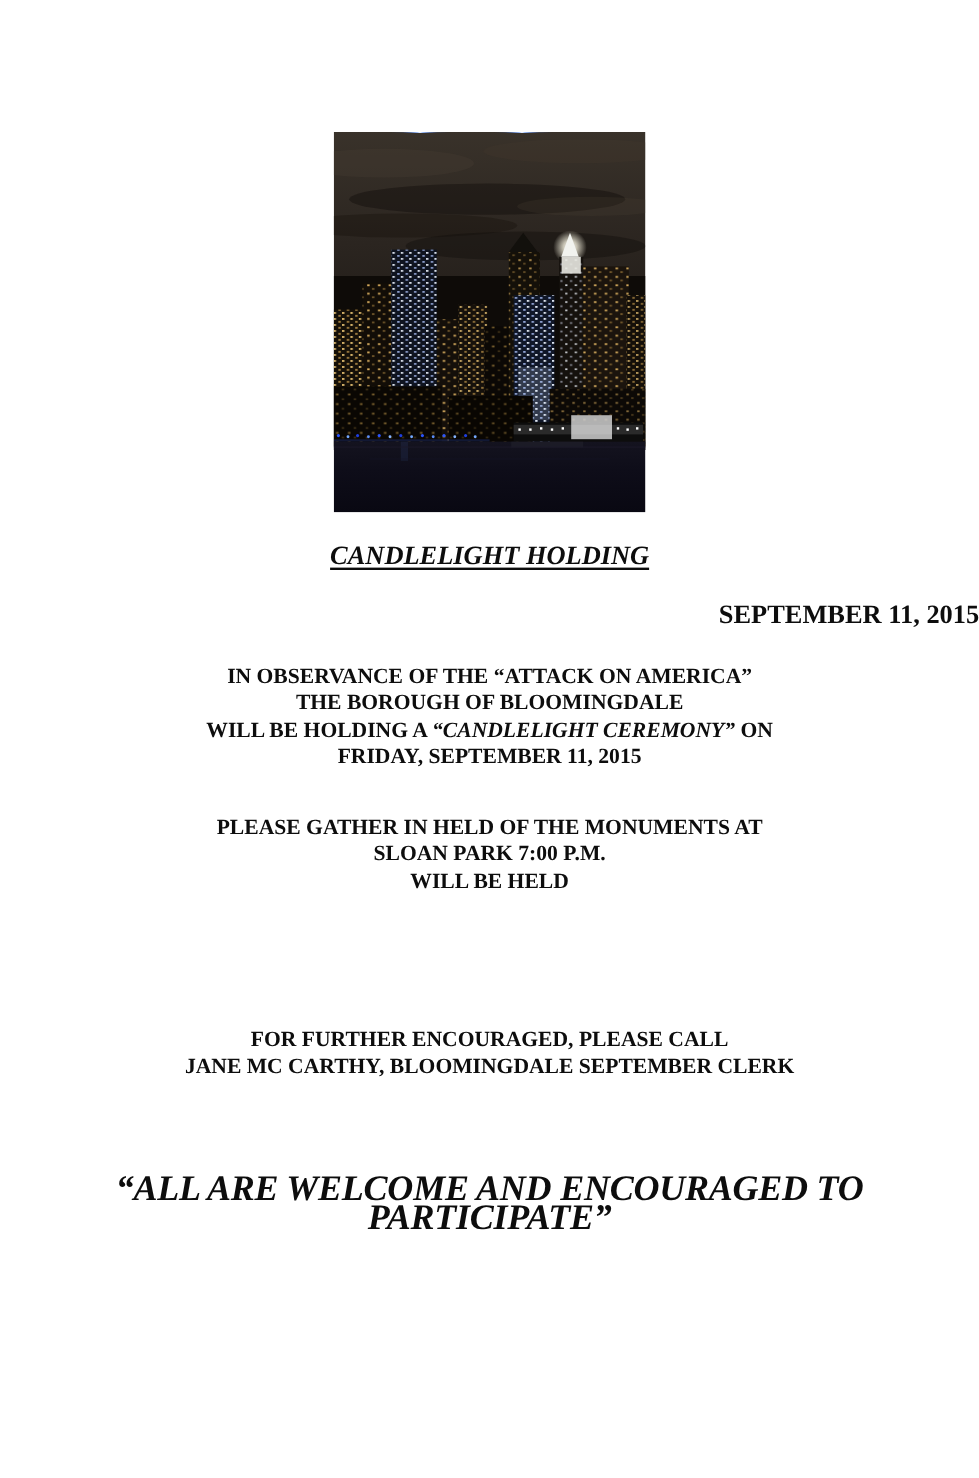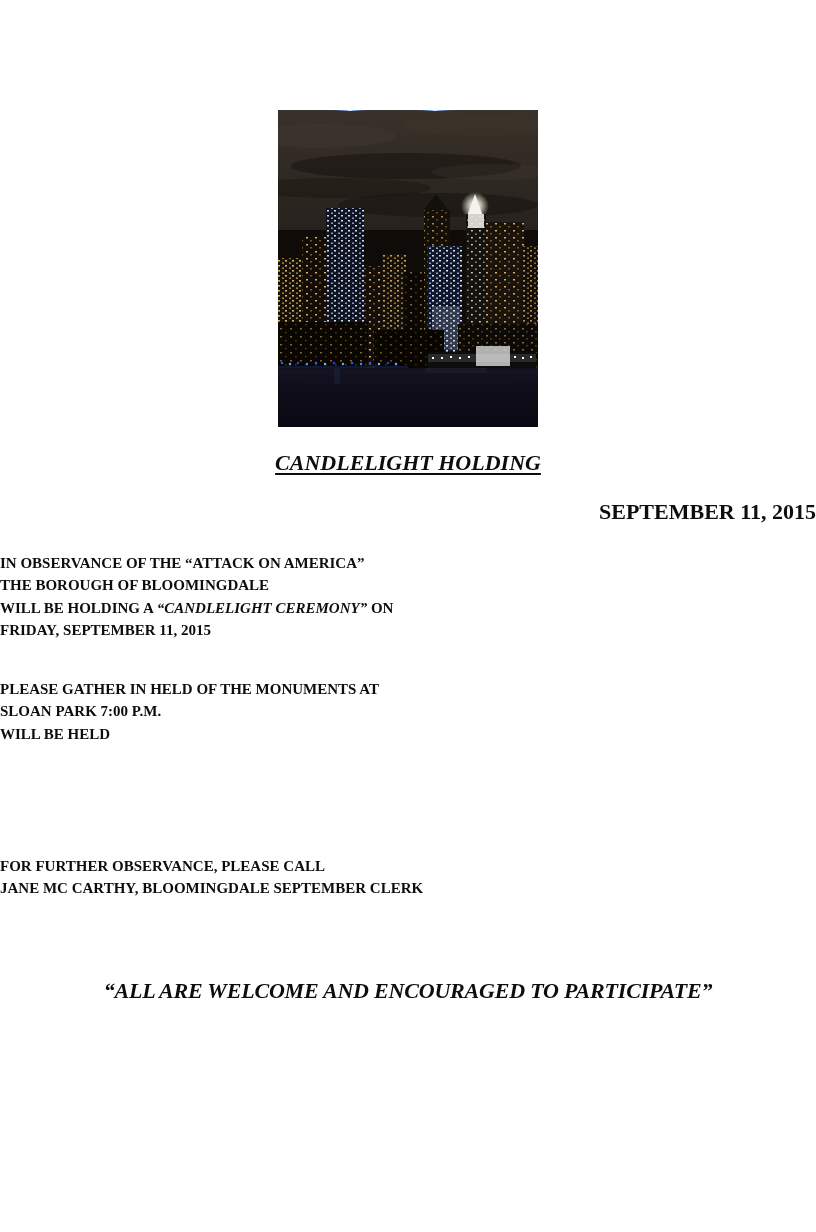--- a/index.html
+++ b/index.html
@@ -17,26 +17,26 @@
     overflow:hidden;
   }
   .photo svg{display:block;}
   .tline{
     position:absolute;left:0;width:816px;text-align:center;
     font-weight:bold;
   }
   .title{top:451px;font-size:22px;line-height:24px;font-style:italic;}
   .title .u{text-decoration:underline;text-decoration-thickness:2px;text-underline-offset:3px;}
   .dateline{top:500px;font-size:22px;line-height:24px;text-align:right;}
-  .para{position:absolute;left:0;width:816px;text-align:left;font-weight:bold;font-size:15px;line-height:22.4px;}
+  .para{position:absolute;left:0;width:816px;text-align:center;font-weight:bold;font-size:18px;line-height:22.4px;}
   .para-observance{top:552px;}
   .para-gathering{top:678px;}
   .para-contact{top:855px;}
   .itl{font-style:italic;}
-  .quoteline{top:979px;font-size:22px;line-height:24px;font-style:italic;letter-spacing:-0.2px;}
+  .quoteline{top:979px;font-size:30px;line-height:24px;font-style:italic;letter-spacing:-0.2px;}
   .footnote{top:1021px;font-size:20px;line-height:24px;font-style:italic;letter-spacing:-0.3px;}
   .footnote .u2{text-decoration:underline;text-decoration-thickness:2px;text-underline-offset:2px;}
 </style>
 </head>
 <body>
 
 <div class="page">
 
   <div class="photo">
     <svg width="260" height="317" viewBox="0 0 260 317" xmlns="http://www.w3.org/2000/svg">
@@ -220,20 +220,20 @@
     <div>FRIDAY, SEPTEMBER 11, 2015</div>
   </div>
 
   <div class="para para-gathering">
     <div>PLEASE GATHER IN HELD OF THE MONUMENTS AT</div>
     <div>SLOAN PARK 7:00 P.M.</div>
     <div>WILL BE HELD</div>
   </div>
 
   <div class="para para-contact">
-    <div>FOR FURTHER OBSERVANCE, PLEASE CALL</div>
+    <div>FOR FURTHER ENCOURAGED, PLEASE CALL</div>
     <div>JANE MC CARTHY, BLOOMINGDALE SEPTEMBER CLERK</div>
   </div>
 
   <div class="tline quoteline">“ALL ARE WELCOME AND ENCOURAGED TO PARTICIPATE”</div>
 
 
 </div>
 
 </body></html>

